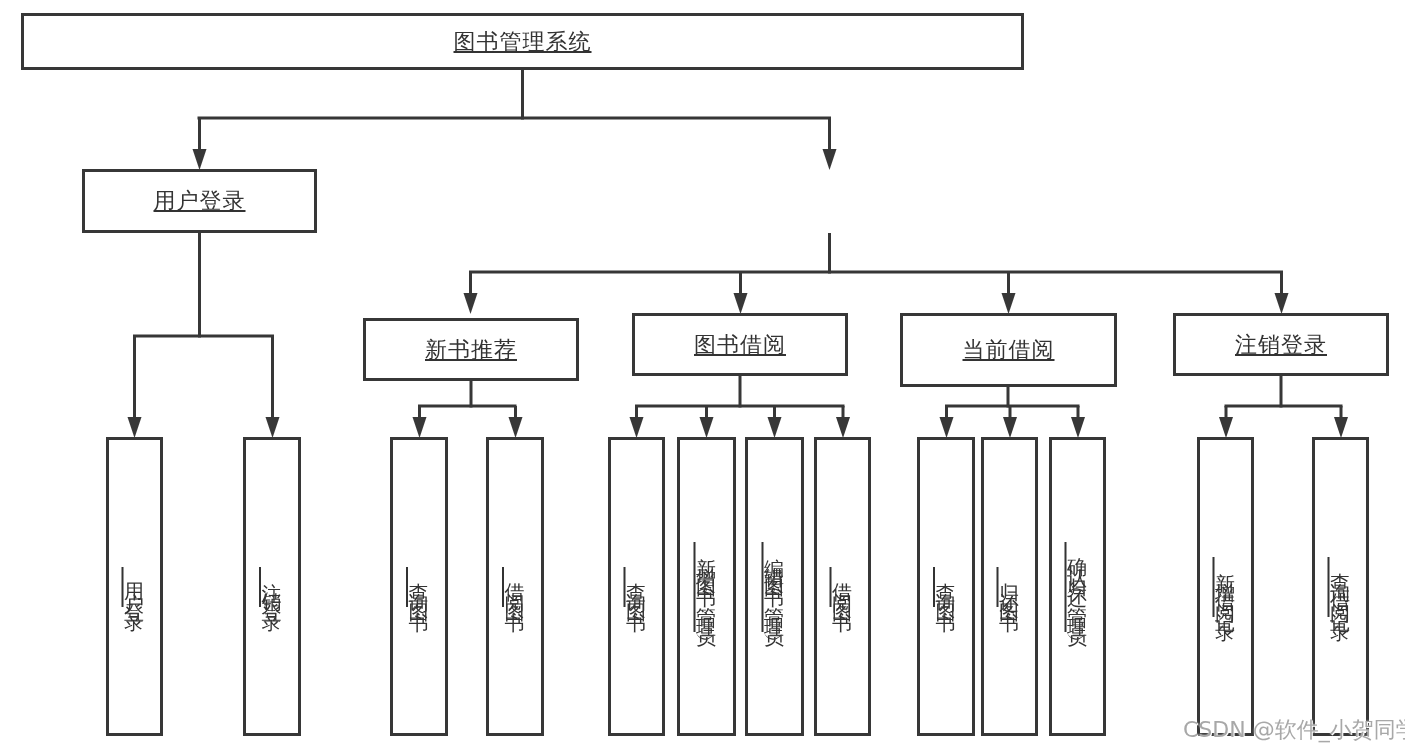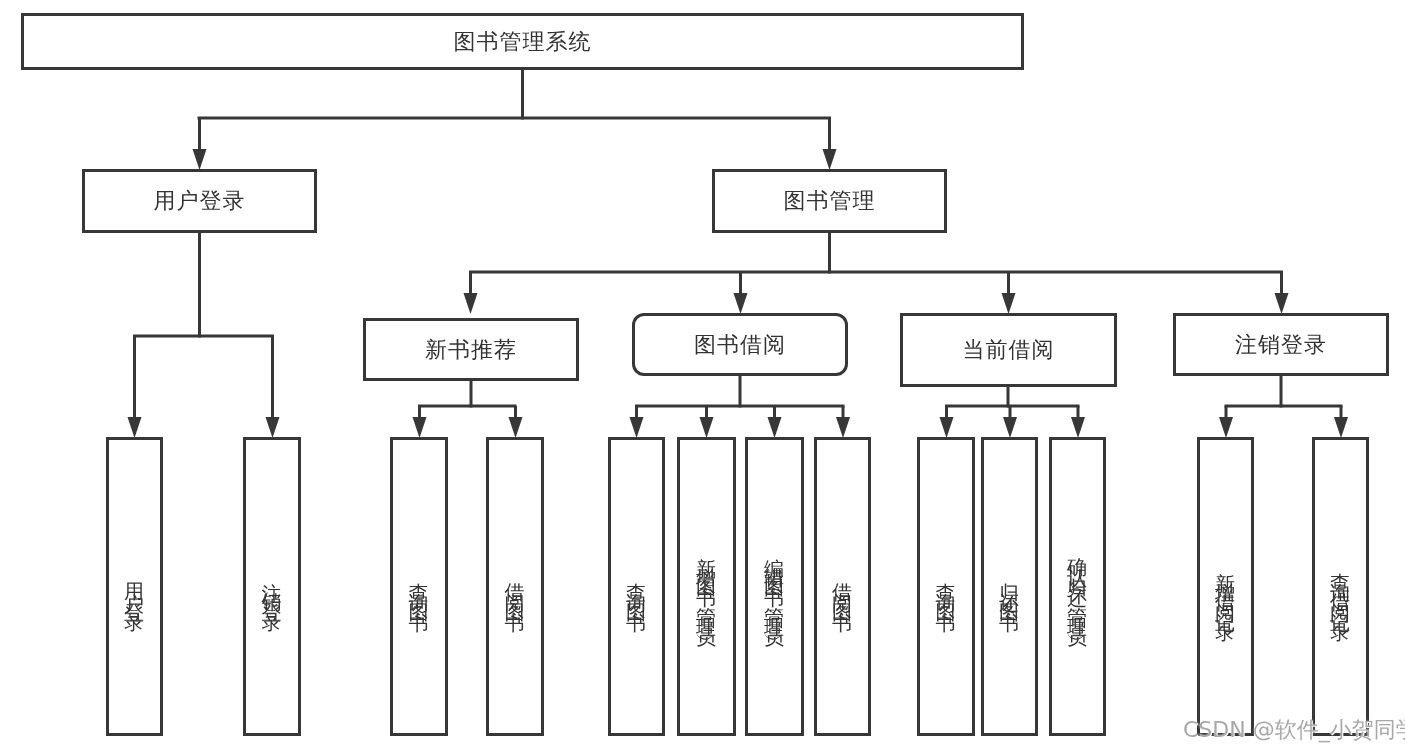--- a/index.html
+++ b/index.html
@@ -24,20 +24,21 @@
   .node {
     position: absolute;
     box-sizing: border-box;
     border: 3px solid #373737;
     background: #ffffff;
     display: flex;
     align-items: center;
     justify-content: center;
     z-index: 2;
     color: #333333;
+    text-decoration: underline;
   }
   .hbox span {
     font-size: 22px;
     letter-spacing: 1px;
     white-space: nowrap;
   }
   .vbox {
     top: 437px;
     height: 299px;
   }
@@ -57,21 +58,21 @@
     font-size: 22px;
     color: #a8a8a8;
     text-shadow: 0 0 2px #ffffff, 1px 1px 0 #ffffff;
     white-space: nowrap;
   }
   
   #root-box      { left: 21px;   top: 13px;  width: 1003px; height: 57px; }
   #user-login    { left: 82px;   top: 169px; width: 235px;  height: 64px; }
   #book-mgmt     { left: 712px;  top: 169px; width: 235px;  height: 64px; }
   #grp-newbook   { left: 363px;  top: 318px; width: 216px;  height: 63px; }
-  #grp-borrow    { left: 632px;  top: 313px; width: 216px;  height: 63px; border-radius: 12px; }
+  #grp-borrow    { left: 632px;  top: 313px; width: 216px;  height: 63px; }
   #grp-current   { left: 900px;  top: 313px; width: 217px;  height: 74px; }
   #grp-records   { left: 1173px; top: 313px; width: 216px;  height: 63px; }
   #leaf-0  { left: 106px;  width: 57px; }
   #leaf-1  { left: 243px;  width: 58px; }
   #leaf-2  { left: 390px;  width: 58px; }
   #leaf-3  { left: 486px;  width: 58px; }
   #leaf-4  { left: 608px;  width: 57px; }
   #leaf-5  { left: 677px;  width: 59px; }
   #leaf-6  { left: 745px;  width: 59px; }
   #leaf-7  { left: 814px;  width: 57px; }
@@ -159,23 +160,20 @@
     </g>
   </svg>
 
   <div class="node hbox" id="root-box">
     <span>图书管理系统</span>
   </div>
 
   <div class="node hbox" id="user-login">
     <span>用户登录</span>
   </div>
-  <div class="node hbox" id="book-mgmt">
-    <span>图书管理</span>
-  </div>
 
   <div class="node hbox" id="grp-newbook">
     <span>新书推荐</span>
   </div>
   <div class="node hbox" id="grp-borrow">
     <span>图书借阅</span>
   </div>
   <div class="node hbox" id="grp-current">
     <span>当前借阅</span>
   </div>

